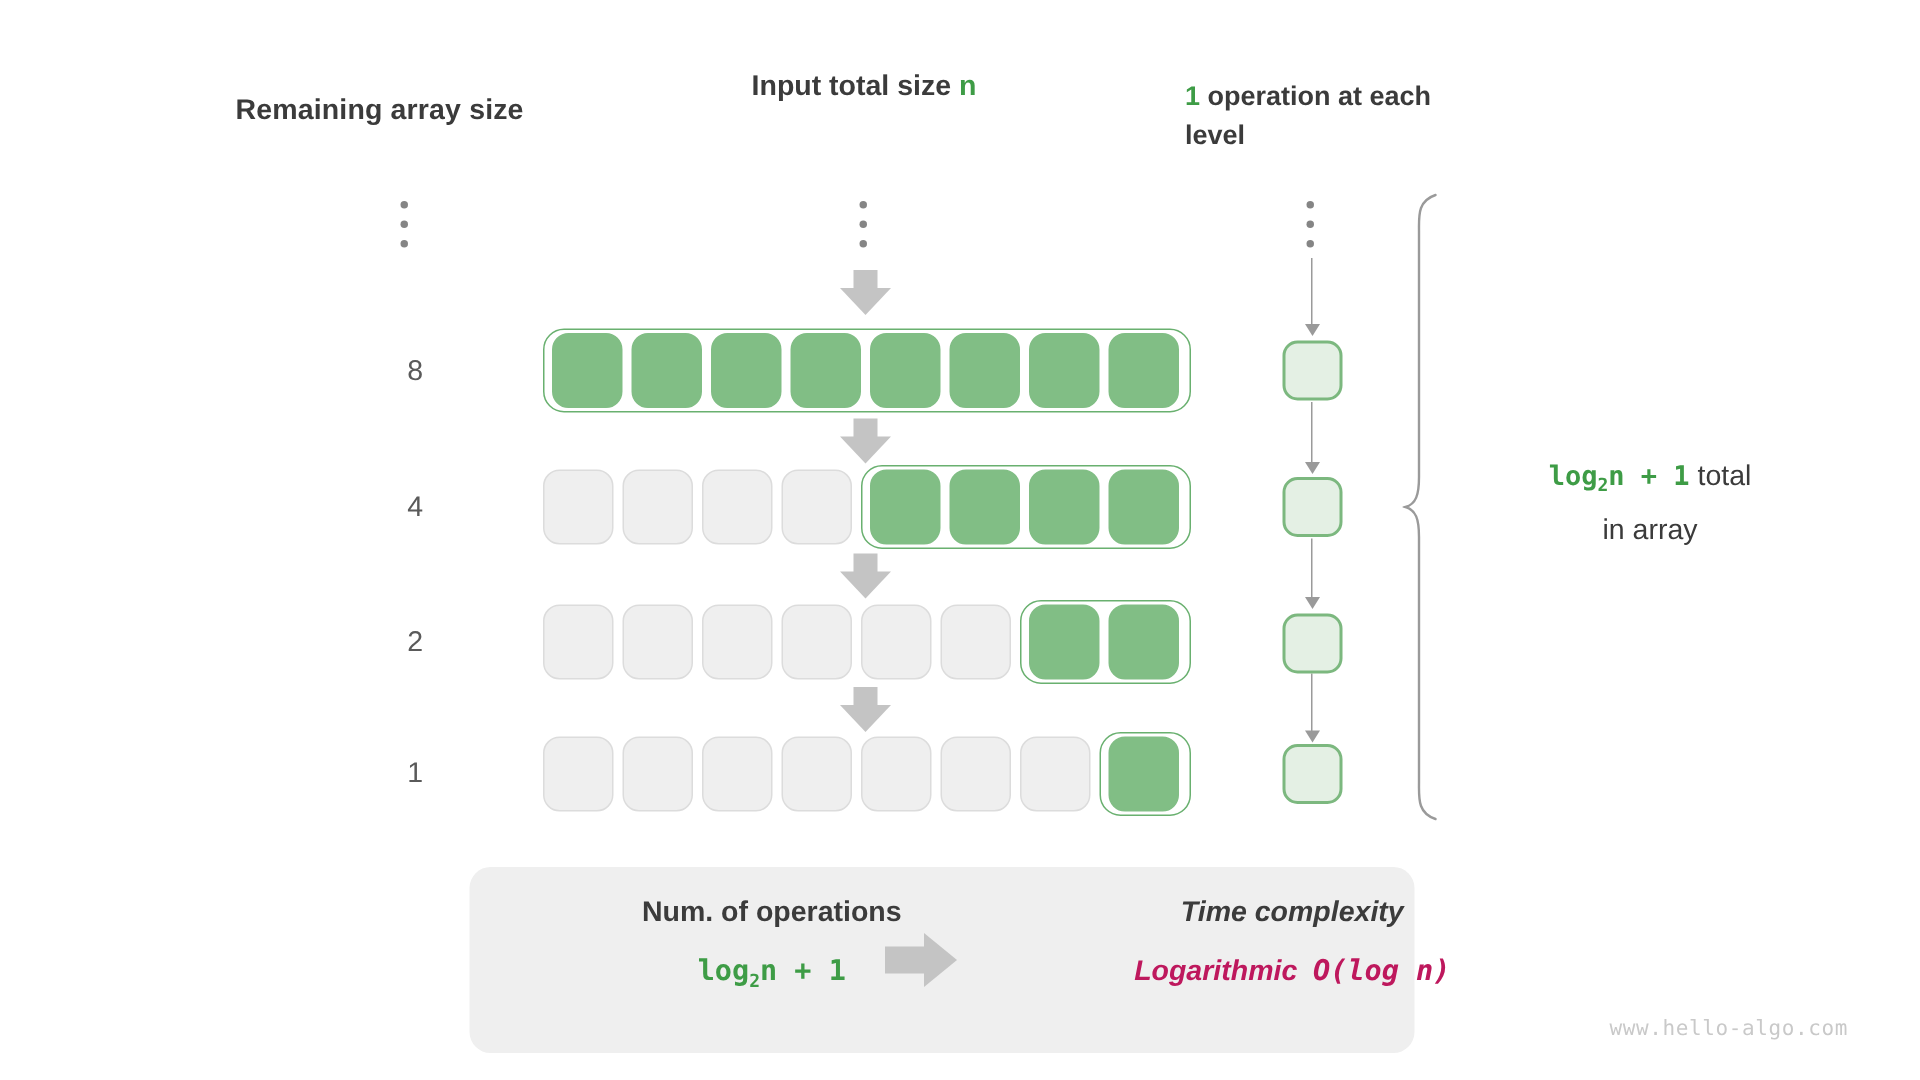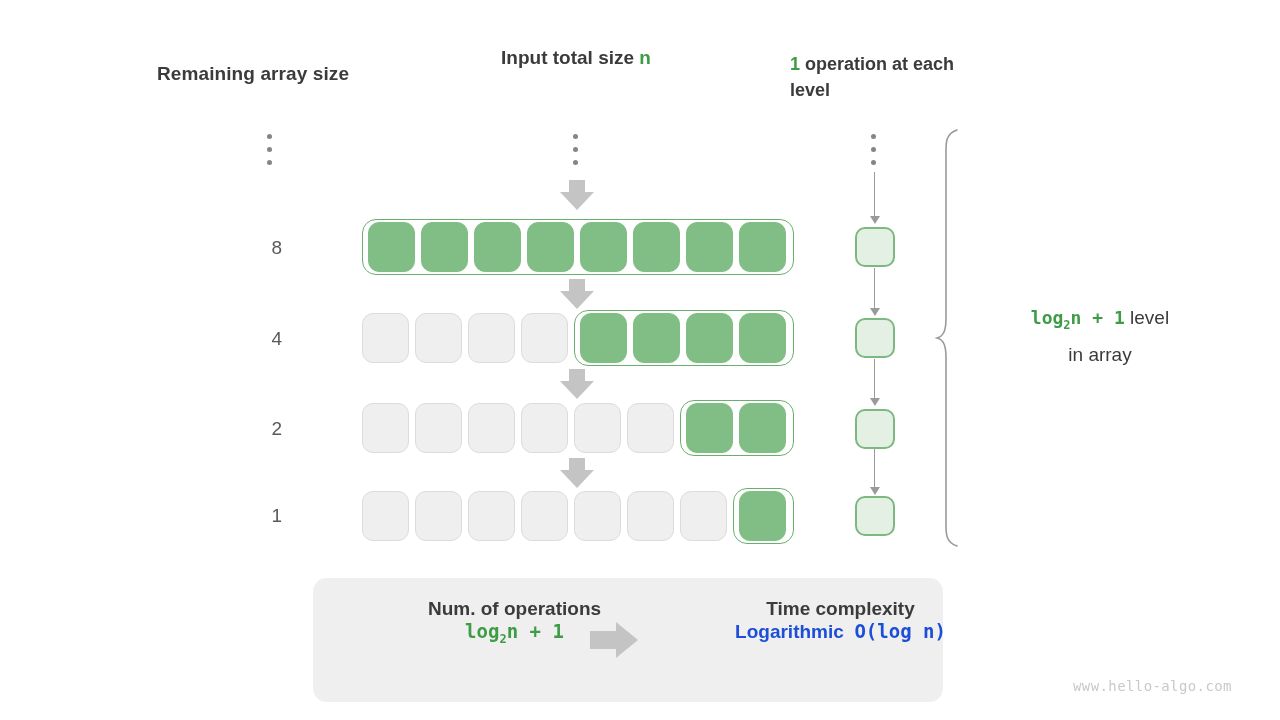--- a/index.html
+++ b/index.html
@@ -51,25 +51,25 @@
   
   .brace{position:absolute;left:935px;top:128px;}
   .annot{position:absolute;left:975px;top:303px;width:250px;text-align:center;font-size:19px;line-height:29px;color:#3b3b3b;}
   .mono-green{font-family:"DejaVu Sans Mono", monospace;color:#3e9c46;font-weight:bold;font-size:18px;}
   .mono-green sub{font-size:12px;}
 
   
   #summary{position:absolute;left:313px;top:578px;width:630px;height:124px;background:#efefef;border-radius:14px;}
   .sm-col{position:absolute;top:20px;text-align:center;}
   #sm-left{left:30px;width:343px;}
-  #sm-right{left:350px;width:355px;}
+  #sm-right{left:371px;width:355px;font-style:italic;}
   .sm-title{font-size:19px;font-weight:bold;color:#3b3b3b;}
-  .sm-val{margin-top:0;font-size:19px;font-weight:bold;}
+  .sm-val{margin-top:16px;font-size:19px;font-weight:bold;}
   .sm-val.green{font-family:"DejaVu Sans Mono", monospace;color:#3e9c46;}
-  .sm-val.teal{color:#1d4ed8;}
+  .sm-val.teal{color:#be185d;}
   .sm-val.teal .code{font-family:"DejaVu Sans Mono", monospace;}
   .sm-val sub{font-size:12px;}
   .sm-arrow{position:absolute;left:590px;top:622px;width:52px;height:36px;}
   .sm-arrow .shaft{position:absolute;left:0;top:9px;width:28px;height:18px;background:#c4c4c4;}
   .sm-arrow .head{position:absolute;left:26px;top:0;width:0;height:0;
     border-top:18px solid transparent;border-bottom:18px solid transparent;border-left:22px solid #c4c4c4;}
 
   
   #watermark{position:absolute;left:1073px;top:678px;font-family:"DejaVu Sans Mono", monospace;
     font-size:14px;color:#c9c9c9;letter-spacing:.4px;}
@@ -192,21 +192,21 @@
   <div class="opbox" style="left:855px;top:409px;"></div>
   <div class="opbox" style="left:855px;top:496px;"></div>
 
   <div class="brace">
     <svg width="34" height="420" viewBox="0 0 34 420" fill="none" aria-hidden="true">
       <path d="M22 2 C10 6 11 16 11 26 L11 190 C11 202 9 208 2 210 C9 212 11 218 11 230 L11 394 C11 404 10 414 22 418" stroke="#9a9a9a" stroke-width="1.6" fill="none" stroke-linecap="round"></path>
     </svg>
   </div>
 
   <div class="annot">
-    <span class="mono-green"><span>log</span><sub>2</sub><span>n + 1</span></span><span> level</span><br>
+    <span class="mono-green"><span>log</span><sub>2</sub><span>n + 1</span></span><span> total</span><br>
     <span>in array</span>
   </div>
 
   <div id="summary">
     <div class="sm-col" id="sm-left">
       <div class="sm-title">Num. of operations</div>
       <div class="sm-val green"><span>log</span><sub>2</sub><span>n + 1</span></div>
     </div>
     <div class="sm-col" id="sm-right">
       <div class="sm-title">Time complexity</div>

